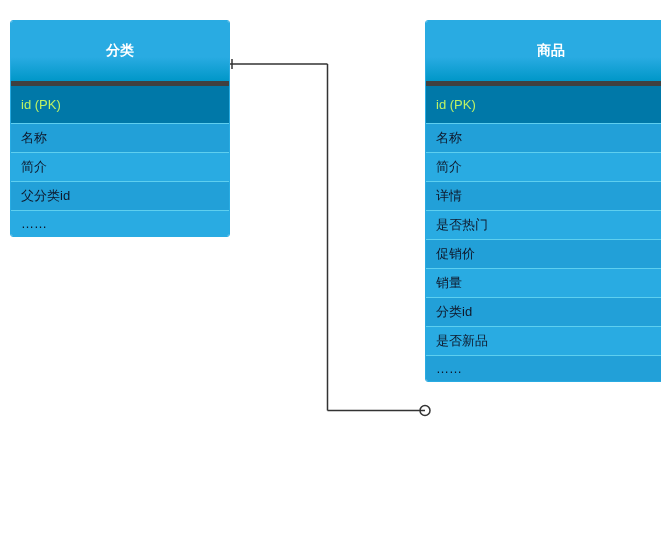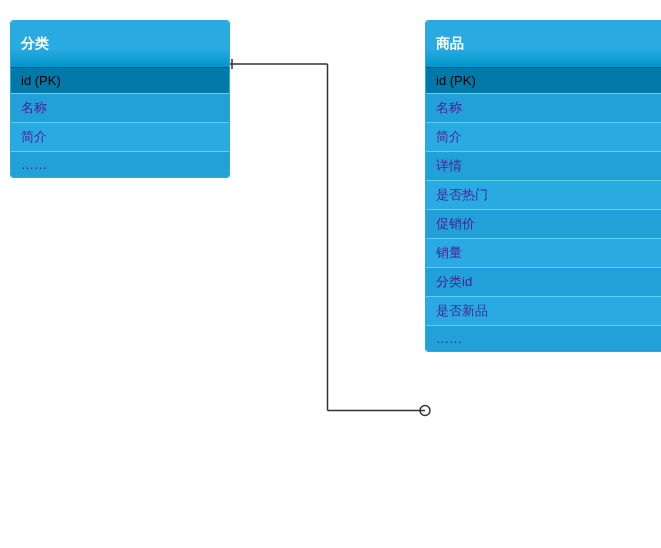--- a/index.html
+++ b/index.html
@@ -25,34 +25,35 @@
       border: 1px solid #29abe2;
       border-radius: 3px;
       overflow: hidden;
       min-width: 160px;
     }
 
     .table-header {
       background: linear-gradient(180deg, #29abe2 60%, #0097c8 100%);
       color: #fff;
       font-weight: bold;
-      padding: 14px 10px;
+      padding: 21px 10px;
       font-size: 14px;
+      text-align: center;
     }
 
     .table-pk-row {
       background: #0078a8;
-      color: #000000;
-      padding: 5px 10px;
-      border-top: 1px solid #404040;
+      color: #bef264;
+      padding: 11px 10px;
+      border-top: 5px solid #404040;
     }
 
     .table-row {
       background: #29abe2;
-      color: #4c1d95;
+      color: #0f172a;
       padding: 5px 10px;
       border-top: 1px solid #5ecfef;
     }
 
     .table-row:nth-child(odd) {
       background: #22a0d8;
     }
 
     
     .connector-svg {
@@ -79,20 +80,21 @@
     <line x1="232" y1="59" x2="232" y2="69" stroke="#333" stroke-width="1.5"></line>
 
     <circle cx="425" cy="410.5" r="5" fill="none" stroke="#333" stroke-width="1.5"></circle>
   </svg>
 
   <div class="table-box" style="left:10px; top:20px; width:220px;">
     <div class="table-header">分类</div>
     <div class="table-pk-row">id (PK)</div>
     <div class="table-row">名称</div>
     <div class="table-row">简介</div>
+    <div class="table-row">父分类id</div>
     <div class="table-row">……</div>
   </div>
 
   <div class="table-box" style="left:425px; top:20px; width:252px;">
     <div class="table-header">商品</div>
     <div class="table-pk-row">id (PK)</div>
     <div class="table-row">名称</div>
     <div class="table-row">简介</div>
     <div class="table-row">详情</div>
     <div class="table-row">是否热门</div>

